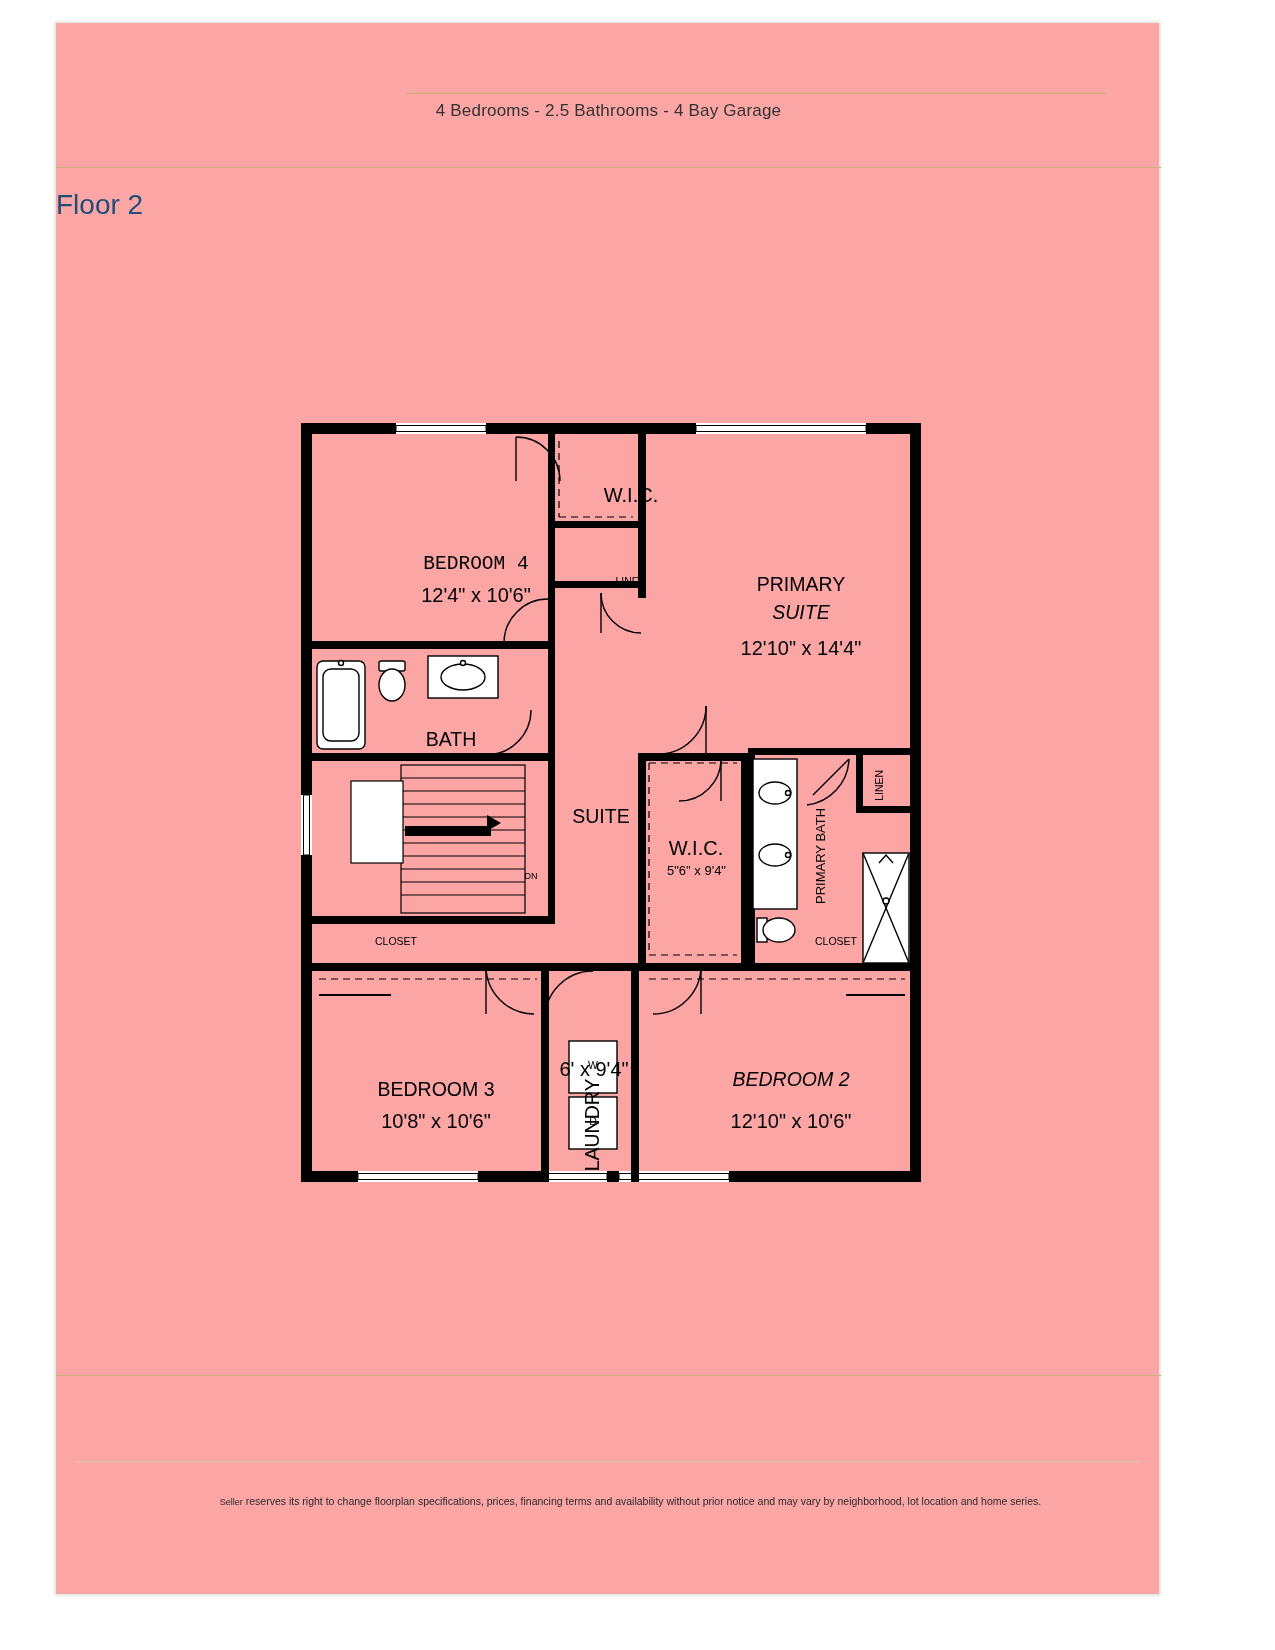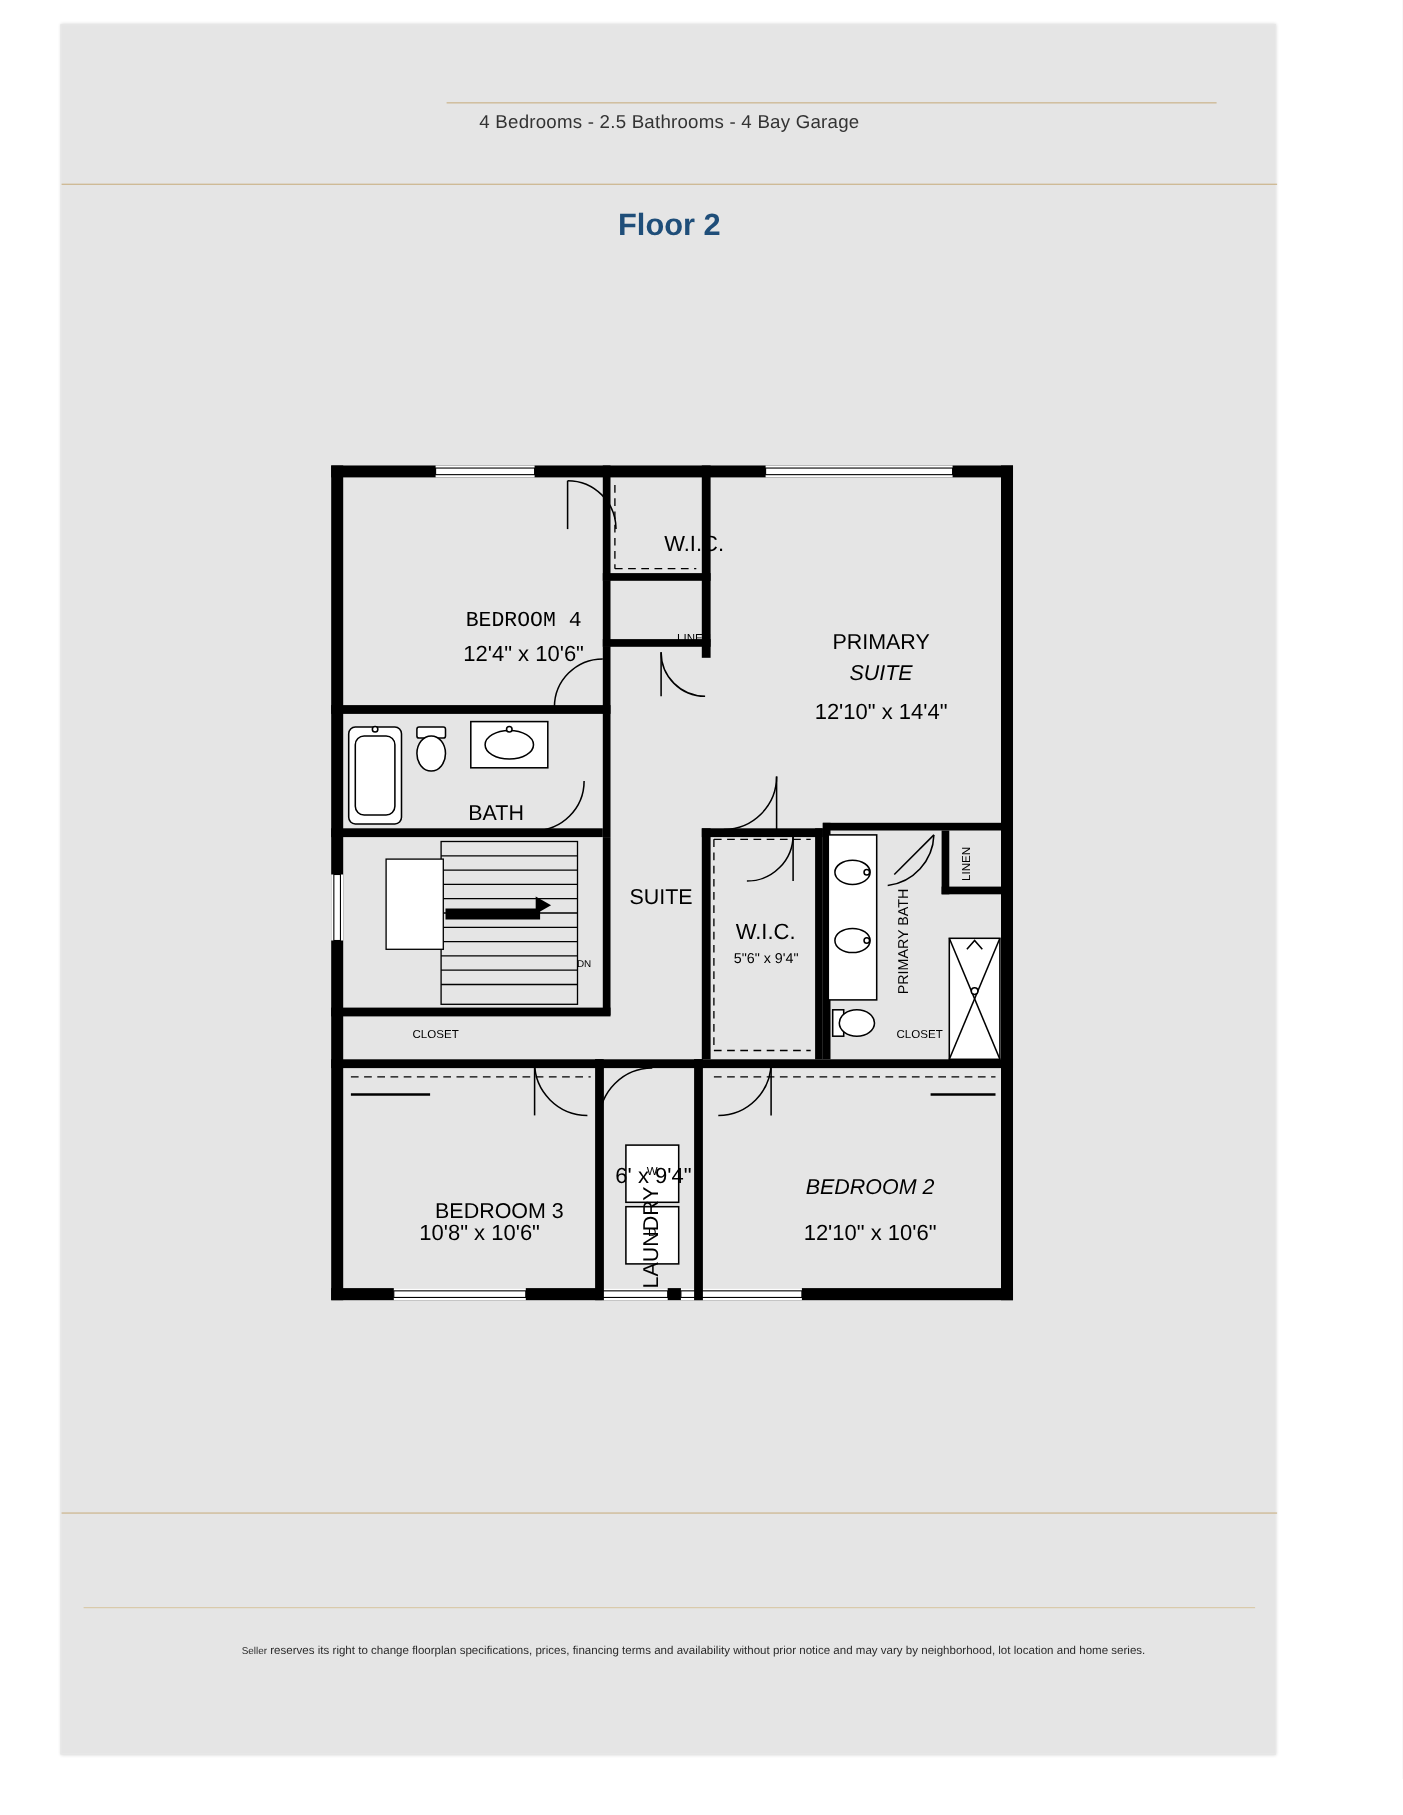--- a/index.html
+++ b/index.html
@@ -12,21 +12,21 @@
     height: 1650px;
     font-family: "Liberation Sans", sans-serif;
     position: relative;
   }
   .page {
     position: absolute;
     left: 55px;
     top: 22px;
     width: 1105px;
     height: 1573px;
-    background: #e5e5e5;
+    background: #fca5a5;
     border: 1px solid #e8e8e8;
     box-shadow: 0 0 3px rgba(0,0,0,0.18);
     box-sizing: border-box;
   }
 
   
   .header-rule-top {
     position: absolute;
     left: 350px;
     top: 70px;
@@ -50,23 +50,23 @@
     top: 144px;
     width: 1105px;
     height: 1px;
     background: #c9b083;
   }
   .floor-title {
     position: absolute;
     left: 0;
     top: 166px;
     width: 1105px;
-    text-align: center;
+    text-align: left;
     font-size: 28px;
-    font-weight: bold;
+    font-weight: normal;
     color: #1f4e79;
   }
 
   
   .footer-rule-top {
     position: absolute;
     left: 0px;
     top: 1352px;
     width: 1105px;
     height: 1px;
@@ -332,21 +332,21 @@
     <div class="lbl small" style="left:333px; top:440px; width:125px;">5"6" x 9'4"</div>
 
     <div class="lbl small rot" style="left:455px; top:425px; width:130px;">PRIMARY BATH</div>
     <div class="lbl tiny rot" style="left:548px; top:356px; width:60px;">LINEN</div>
 
     <div class="lbl xtiny" style="left:210px; top:448px; width:40px;">DN</div>
 
     <div class="lbl tiny" style="left:20px;  top:512px; width:150px;">CLOSET</div>
     <div class="lbl tiny" style="left:460px; top:512px; width:150px;">CLOSET</div>
 
-    <div class="lbl big" style="left:53px;  top:655px; width:200px;margin-top:12px;">BEDROOM 3</div>
+    <div class="lbl big" style="left:35px;  top:655px; width:200px;">BEDROOM 3</div>
     <div class="lbl mid" style="left:35px;  top:686px; width:200px;">10'8" x 10'6"</div>
 
     <div class="lbl big rot" style="left:222px; top:690px; width:140px;">LAUNDRY</div>
     <div class="lbl mid" style="left:238px; top:634px; width:110px;">6' x 9'4"</div>
 
     <div class="lbl tiny" style="left:268px; top:636px; width:48px;">W</div>
     <div class="lbl tiny" style="left:268px; top:692px; width:48px;">D</div>
 
     <div class="lbl big" style="left:380px; top:645px; width:220px;font-style:italic;">BEDROOM 2</div>
     <div class="lbl mid" style="left:380px; top:686px; width:220px;">12'10" x 10'6"</div>

